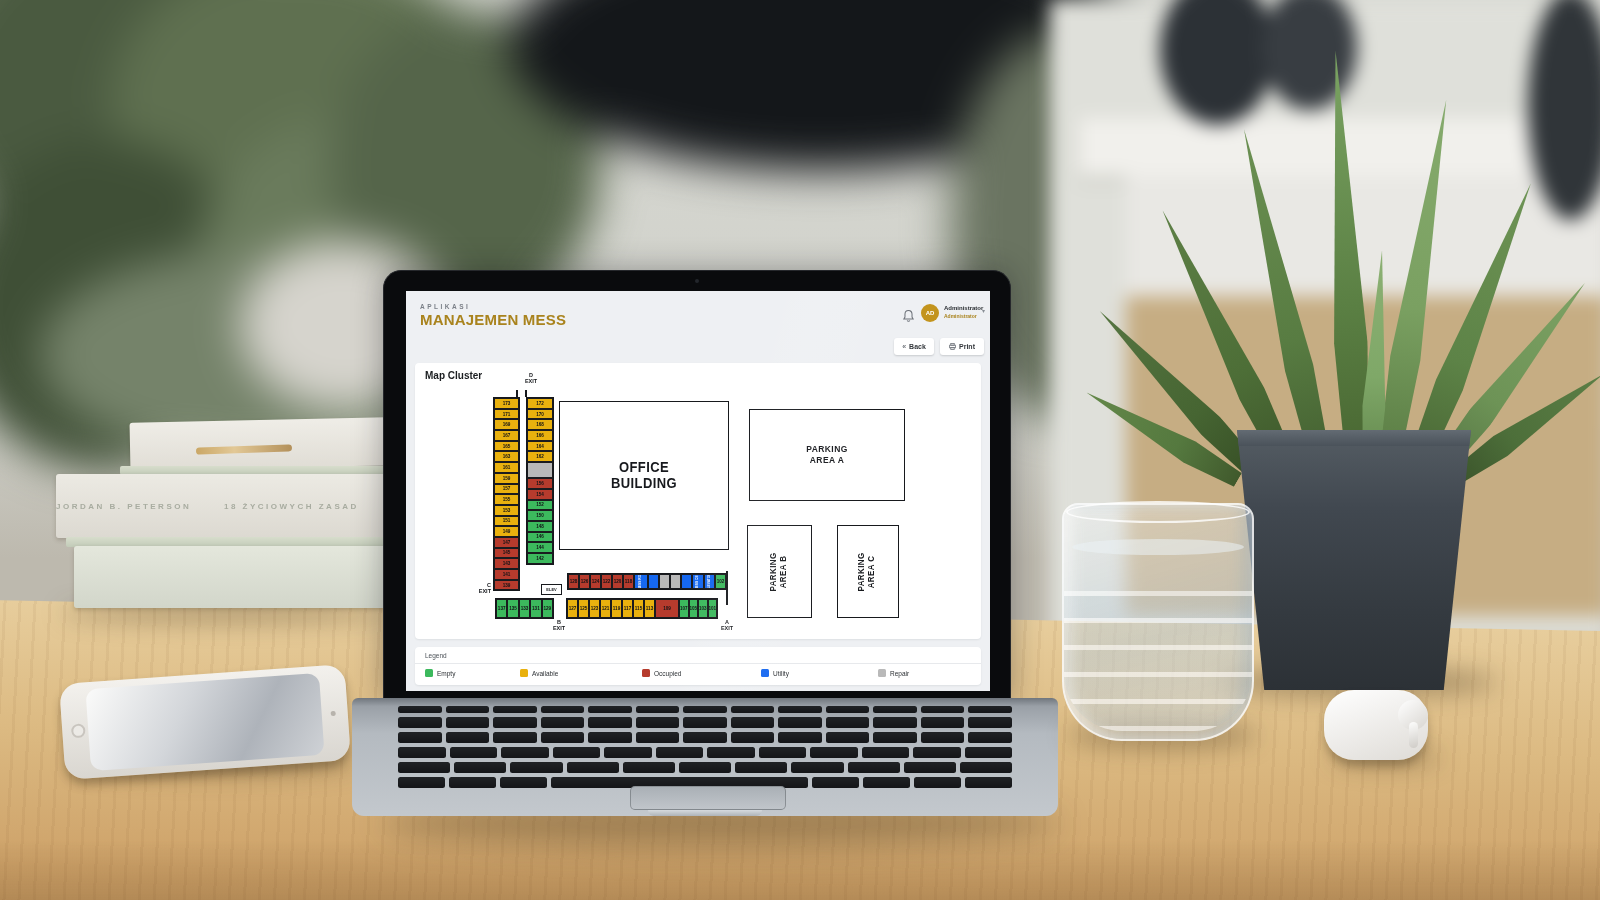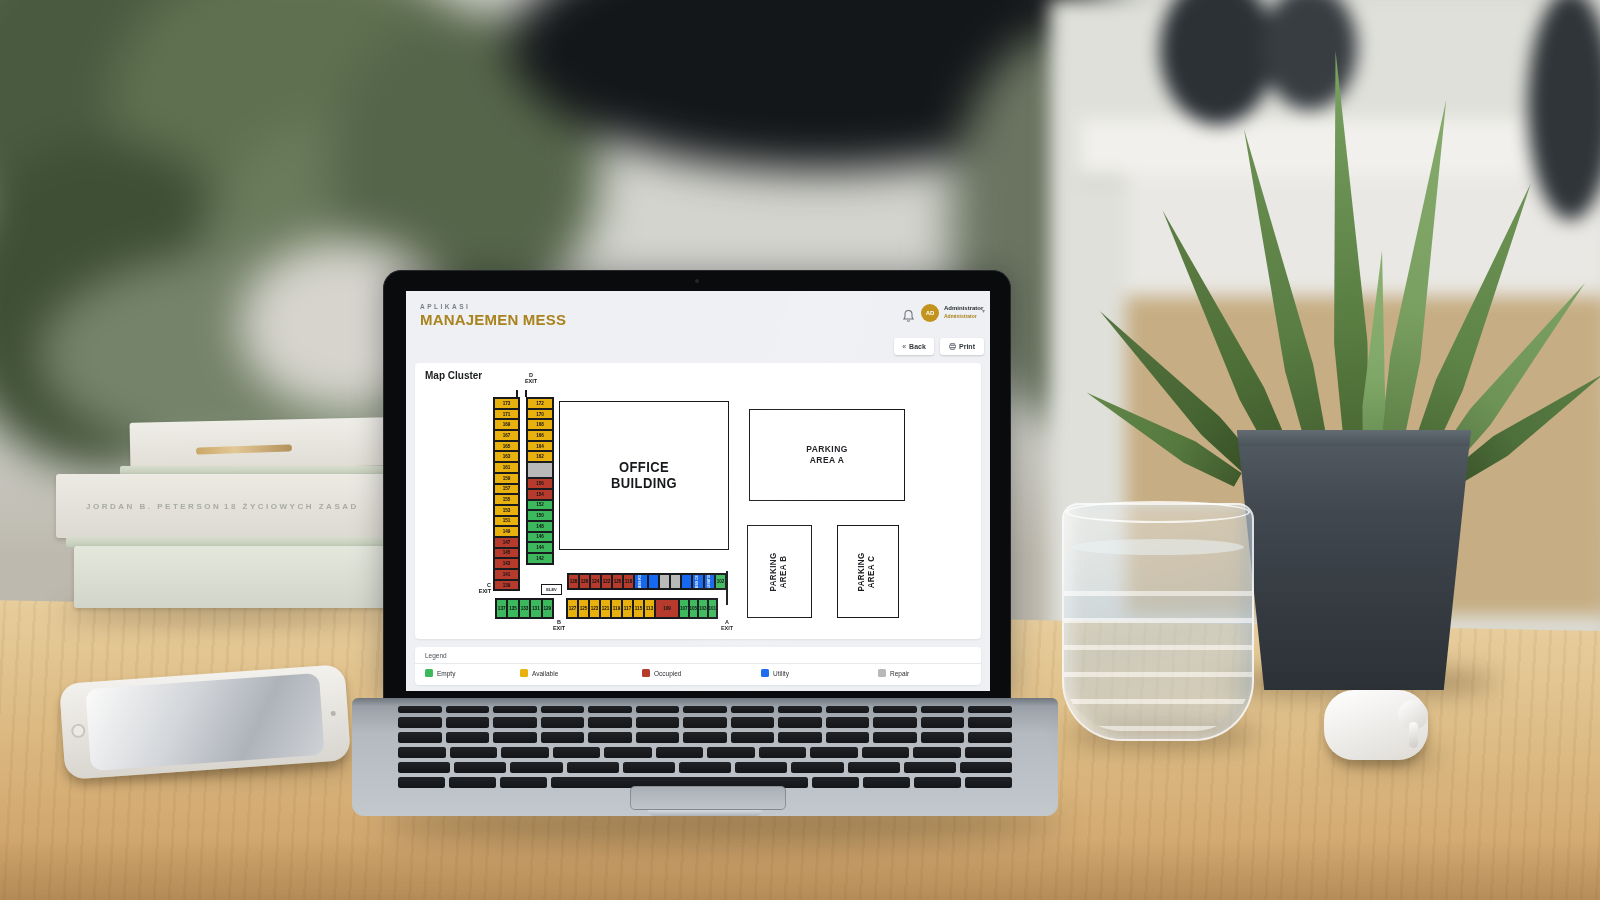--- a/index.html
+++ b/index.html
@@ -119,21 +119,21 @@
   <div class="desk">
       <div class="grain"></div>
     </div>
 
   <div class="shadow" style="left:60px;top:604px;width:330px;height:18px"></div>
   <div>
     <div class="book" style="left:130px;top:420px;width:260px;height:48px;background:linear-gradient(180deg,#efede7,#e0ddd5);transform:rotate(-1.2deg)"></div>
     <div class="pen" style="left:196px;top:446px;width:96px"></div>
     <div class="pages" style="left:120px;top:466px;width:272px;height:9px"></div>
     <div class="book" style="left:56px;top:474px;width:336px;height:64px;background:linear-gradient(180deg,#eceae3,#dcd9d1)">
-      <span class="spine-text" style="left:30px;top:28px">JORDAN B. PETERSON</span>
+      <span class="spine-text" style="left:0;top:28px">JORDAN B. PETERSON</span>
       <span class="spine-text" style="left:168px;top:28px">18 ŻYCIOWYCH ZASAD</span>
     </div>
     <div class="pages" style="left:66px;top:537px;width:320px;height:10px"></div>
     <div class="book" style="left:74px;top:546px;width:316px;height:62px;background:linear-gradient(180deg,#e4e7dc,#d2d6ca)"></div>
   </div>
 
   <div class="shadow" style="left:70px;top:752px;width:290px;height:22px"></div>
   <div class="phone">
     <div class="pscreen"></div>
     <div class="home"></div>

